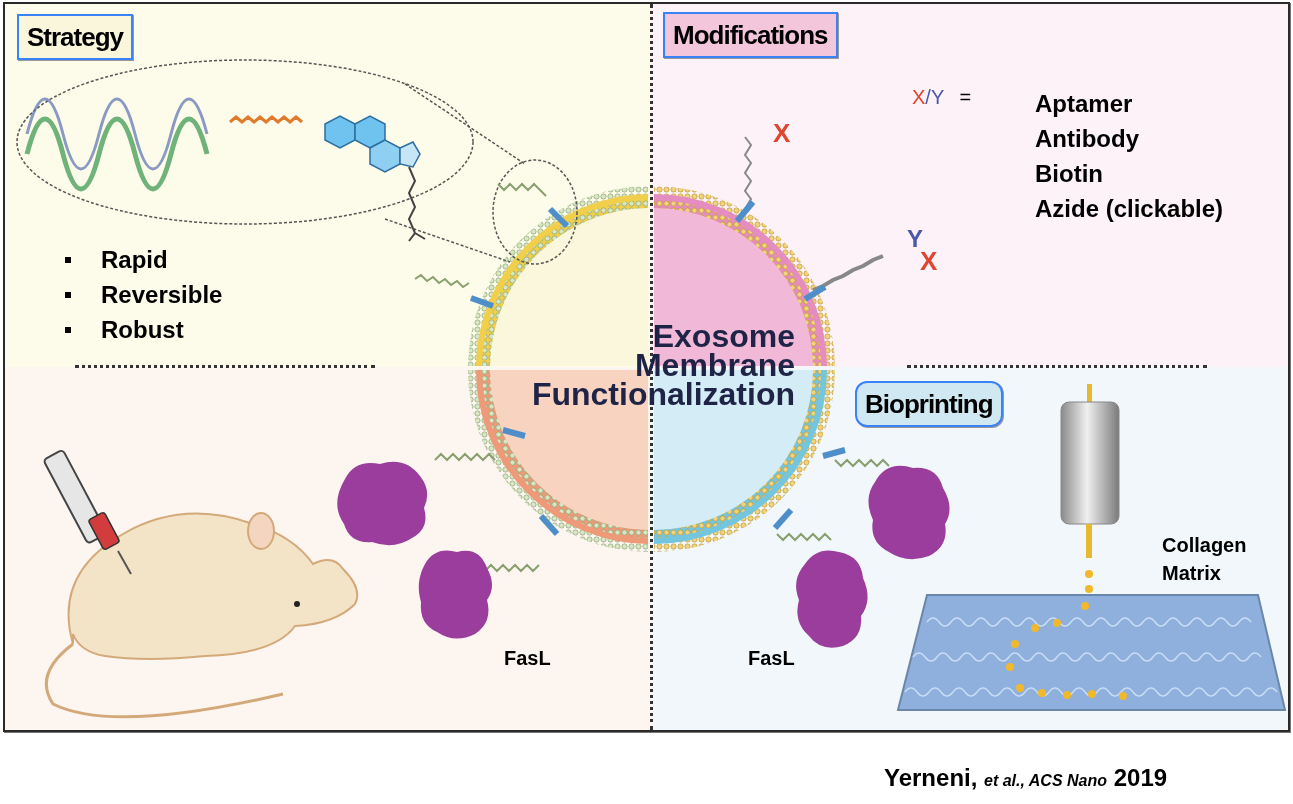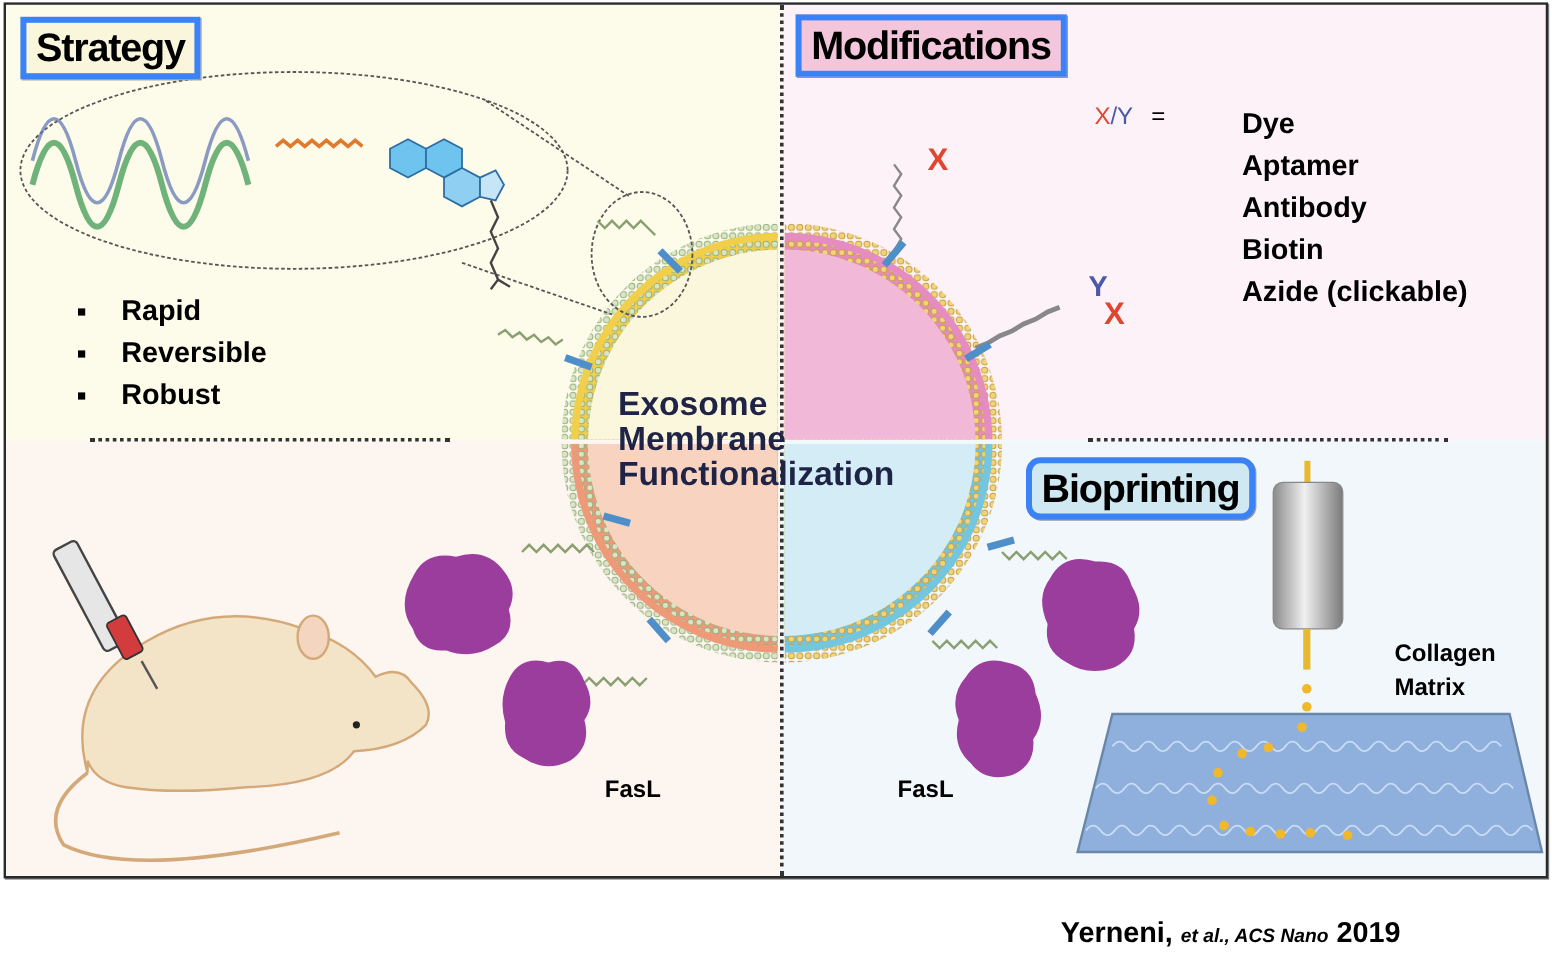--- a/index.html
+++ b/index.html
@@ -5,33 +5,33 @@
   html,body{margin:0;padding:0;background:#ffffff;}
   body{width:1293px;height:804px;position:relative;overflow:hidden;font-family:"Liberation Sans",sans-serif;}
   #frame{position:absolute;left:3px;top:2px;width:1283px;height:726px;border:2px solid #2a2a2a;box-shadow:1px 1px 0 #777;overflow:hidden;}
   .quad{position:absolute;}
   #q-tl{left:0;top:0;width:646px;height:363px;background:#fdfbe9;}
   #q-tr{left:646px;top:0;width:637px;height:363px;background:#fcf2f7;}
   #q-bl{left:0;top:363px;width:646px;height:363px;background:#fdf5ef;}
   #q-br{left:646px;top:363px;width:637px;height:363px;background:#f1f7fb;}
   .vdiv{position:absolute;left:645px;top:0;width:0;height:726px;border-left:3px dotted #333;}
   .hdiv{position:absolute;height:0;border-top:3px dotted #333;}
-  .title-box{position:absolute;font-weight:bold;font-size:33px;letter-spacing:-1px;color:#000;padding:2px 8px;border:5px solid #3b82f6;box-shadow:1px 1px 0 #999;line-height:38px;white-space:nowrap;}
+  .title-box{position:absolute;font-weight:bold;font-size:26px;letter-spacing:-1px;color:#000;padding:2px 8px;border:2px solid #3b82f6;box-shadow:1px 1px 0 #999;line-height:38px;white-space:nowrap;}
   #title-strategy{left:12px;top:10px;background:#f9f6dc;}
   #title-mod{left:658px;top:8px;background:#f4c6dc;}
   #title-immuno{left:11px;top:375px;background:#f6cbb6;}
   #title-bio{left:850px;top:377px;background:#cfe8f2;border-radius:12px;}
   .it{font-style:italic;font-weight:normal;}
   .bullets{position:absolute;left:58px;top:238px;list-style:none;margin:0;padding:0;}
   .bullets li{font-weight:bold;font-size:24px;line-height:35px;color:#000;position:relative;padding-left:38px;}
   .bullets li:before{content:"";position:absolute;left:2px;top:15px;width:6px;height:6px;background:#000;}
   .xy{position:absolute;left:907px;top:82px;font-size:20px;font-weight:normal;color:#000;}
   .mods{position:absolute;left:1030px;top:82px;list-style:none;margin:0;padding:0;}
   .mods li{font-weight:bold;font-size:24px;line-height:35px;color:#000;}
-  .center-label{position:absolute;left:510px;top:318px;width:280px;text-align:left;font-weight:bold;font-size:28px;line-height:29px;color:#1f2447;}
+  .center-label{position:absolute;left:510px;top:318px;width:280px;text-align:right;font-weight:bold;font-size:32px;line-height:29px;color:#1f2447;}
   .label{position:absolute;font-weight:bold;font-size:20px;color:#000;line-height:28px;}
   #citation{position:absolute;left:884px;top:764px;font-size:24px;font-weight:bold;color:#000;white-space:nowrap;}
   #citation .ci{font-style:italic;font-size:16px;}
   svg{position:absolute;left:0;top:0;}
 </style>
 </head>
 <body>
 
 <div id="frame">
   <div class="quad" id="q-tl"></div>
@@ -185,21 +185,20 @@
     <li>Rapid</li>
     <li>Reversible</li>
     <li>Robust</li>
   </ul>
 
   <div class="xy">
     <span style="color:#e0452f">X</span><span style="color:#4a5aa8">/</span><span style="color:#4a5aa8">Y</span>
     <span style="margin-left:10px">=</span>
   </div>
   <ul class="mods">
-    <li>Dye</li>
     <li>Aptamer</li>
     <li>Antibody</li>
     <li>Biotin</li>
     <li>Azide (clickable)</li>
   </ul>
 
   <div class="center-label">
     <div>Exosome</div>
     <div>Membrane</div>
     <div>Functionalization</div>

